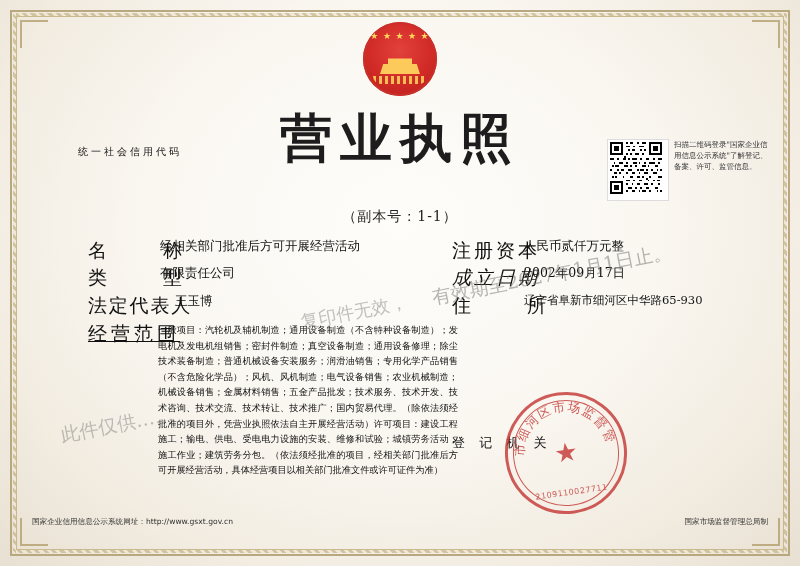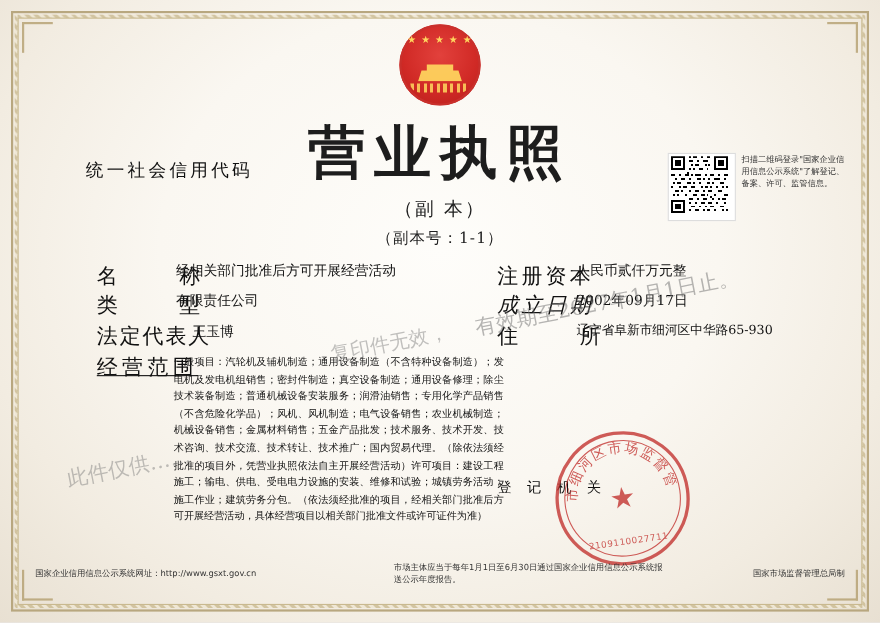--- a/index.html
+++ b/index.html
@@ -87,21 +87,21 @@
   }
   .copyno{
     position:absolute;left:0;right:0;top:208px;text-align:center;
     font-family:"DejaVu Serif","Liberation Serif",serif;
     font-size:14px;color:#222;letter-spacing:1px;
   }
 
   
   .credit-label{
     position:absolute;left:78px;top:145px;
-    font-size:16px;color:#111;letter-spacing:3px;
+    font-size:10px;color:#111;letter-spacing:3px;
     font-family:"DejaVu Serif","Liberation Serif",serif;
   }
   .credit-code{
     position:absolute;left:78px;top:168px;
     font-size:12px;color:#111;letter-spacing:2.6px;
     font-family:"DejaVu Sans Mono","Liberation Mono",monospace;
   }
 
   
   .qr{
@@ -201,21 +201,20 @@
   <div class="corner br"></div>
 
   <div class="emblem">
     <div class="circle"></div>
     <div class="stars">★ ★ ★ ★ ★</div>
     <div class="gate"></div>
     <div class="gearline"></div>
   </div>
 
   <div class="title">营业执照</div>
-  <div class="subtitle">（副 本）</div>
   <div class="copyno">（副本号：1-1）</div>
 
   <div class="credit-label">统一社会信用代码</div>
 
   <div class="qr">
     <svg width="52" height="52" viewBox="0 0 29 29" shape-rendering="crispEdges">
       <rect width="29" height="29" fill="#fff"></rect>
       <g fill="#000">
         <rect x="0" y="0" width="7" height="7"></rect>
           <rect x="1" y="1" width="5" height="5" fill="#fff"></rect>
@@ -358,17 +357,16 @@
     <div class="star">★</div>
     <div class="seal-bottom">2109110027711</div>
   </div>
 
   <div class="wm wm1">此件仅供……</div>
   <div class="wm wm2">复印件无效，</div>
   <div class="wm wm3">有效期至2027年1月1日止。</div>
 
   <div class="footer">
     <div class="left">国家企业信用信息公示系统网址：http://www.gsxt.gov.cn</div>
-    <div class="center">市场主体应当于每年1月1日至6月30日通过国家企业信用信息公示系统报送公示年度报告。</div>
     <div class="right">国家市场监督管理总局制</div>
   </div>
 
 </div>
 
 </body></html>

